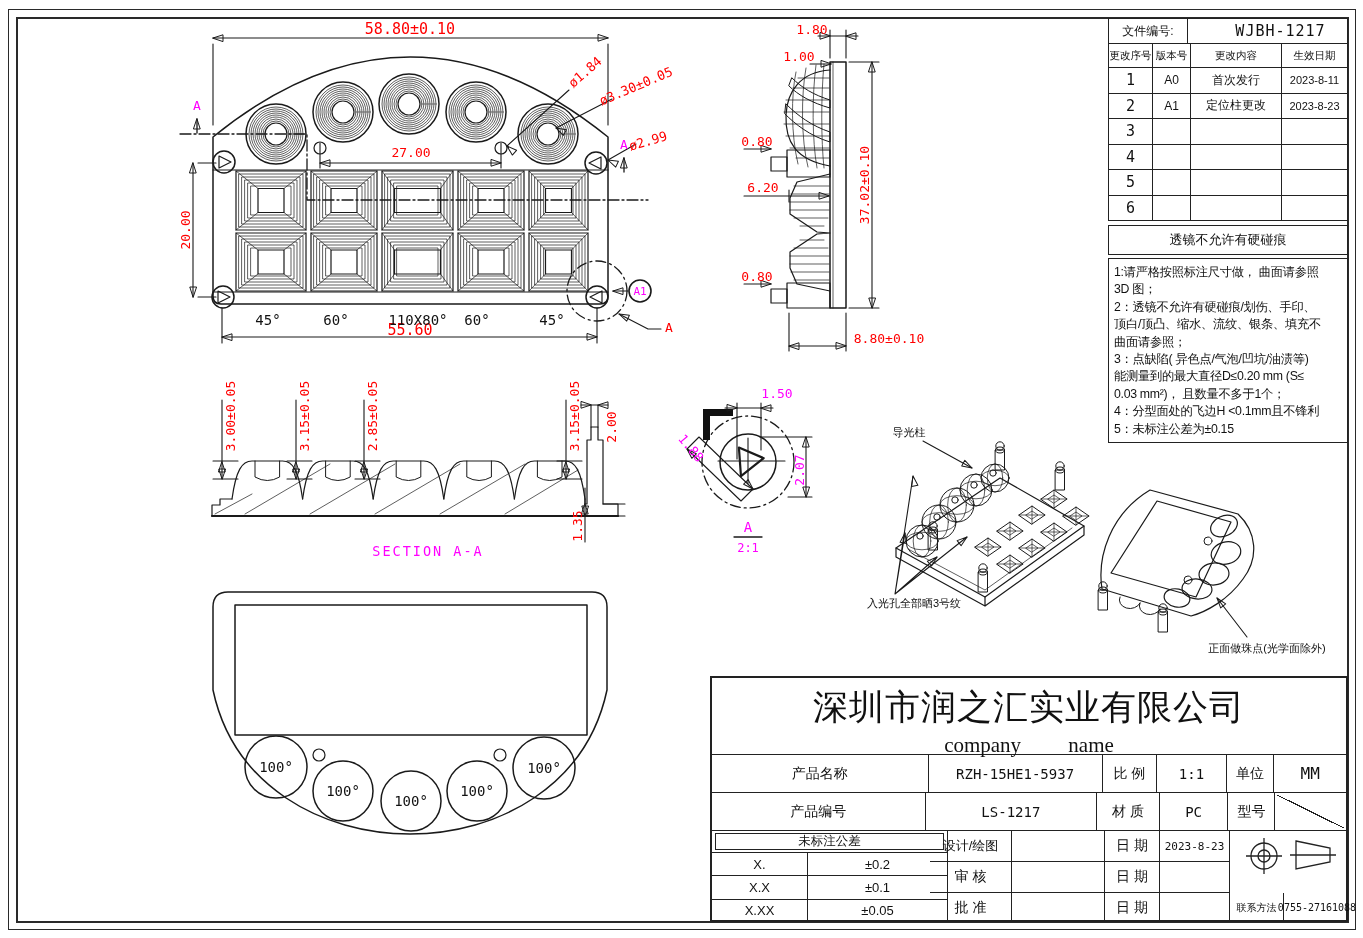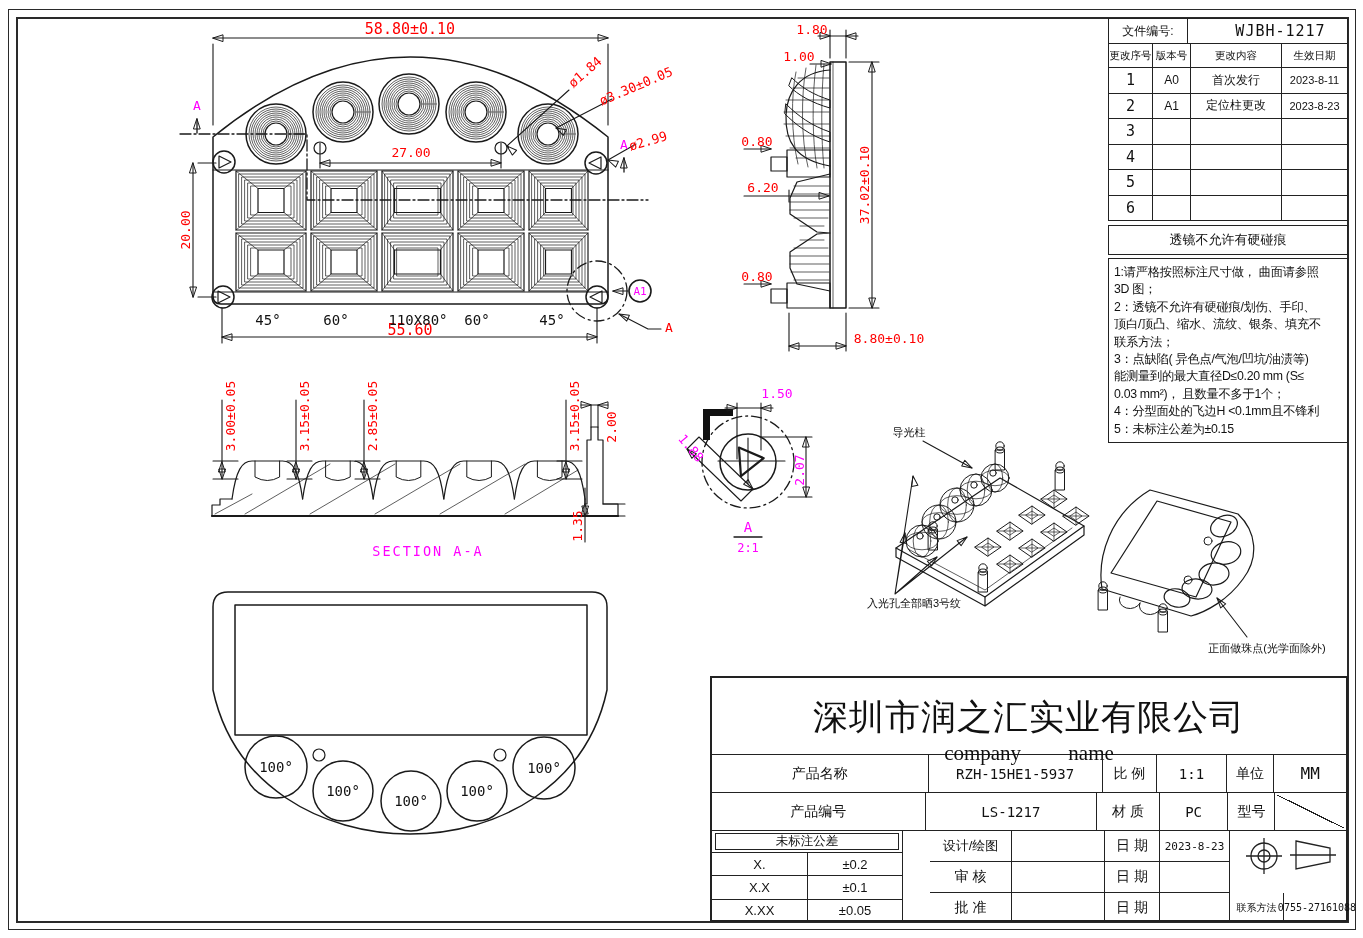--- a/index.html
+++ b/index.html
@@ -38,21 +38,21 @@
   .rgrid>div:nth-last-child(-n+4){border-bottom:none;}
 
   .tech-title{position:absolute;left:1108px;top:225px;width:240px;height:30px;border:1.6px solid #222;box-sizing:border-box;display:flex;align-items:center;justify-content:center;font-size:13px;background:#fff;}
   .tech-body{position:absolute;left:1108px;top:258px;width:240px;height:185px;border:1.6px solid #222;box-sizing:border-box;padding:5px 3px 0 5px;background:#fff;}
   .tech-body div{font-size:12.3px;line-height:17.4px;white-space:nowrap;letter-spacing:-.3px;}
 
   
   .tb{position:absolute;left:710px;top:676px;width:638px;height:246px;box-sizing:border-box;border:2px solid #222;background:#fff;}
   .tb *{box-sizing:border-box;}
   .tb-co{position:absolute;left:0;top:0;width:100%;height:77px;border-bottom:1.8px solid #222;text-align:center;}
-  .tb-co .cn{font-family:Liberation Serif, serif;font-size:35px;letter-spacing:1px;line-height:44px;margin-top:18px;}
+  .tb-co .cn{font-family:Liberation Mono, monospace;font-size:35px;letter-spacing:1px;line-height:44px;margin-top:10px;}
   .tb-co .en{font-family:"Liberation Serif",serif;font-size:21px;word-spacing:42px;line-height:26px;}
   .cellrow{position:absolute;left:0;width:100%;display:flex;}
   .cell{border-right:1.4px solid #222;border-bottom:1.4px solid #222;display:flex;align-items:center;justify-content:center;font-size:14px;white-space:nowrap;}
   .cell.last{border-right:none;}
   .mono{font-family:"DejaVu Sans Mono",monospace;}
   .tolhead{border:1.3px solid #222;margin:2px 3px;height:17px;display:flex;align-items:center;justify-content:center;font-size:12.5px;}
   .tolrow{display:flex;border-top:1.2px solid #222;}
   .tolrow div{height:22.4px;display:flex;align-items:center;justify-content:center;font-size:13px;}
   .tolrow .tl{width:96px;border-right:1.2px solid #222;}
   .tolrow .tv{flex:1;}
@@ -552,21 +552,21 @@
       <div></div>
     </div>
   </div>
 
   <div class="tech-title">透镜不允许有硬碰痕</div>
   <div class="tech-body">
     <div>1:请严格按照标注尺寸做， 曲面请参照</div>
     <div>3D 图；</div>
     <div>2：透镜不允许有硬碰痕/划伤、手印、</div>
     <div>顶白/顶凸、缩水、流纹、银条、填充不</div>
-    <div>联系方法；</div>
+    <div>曲面请参照；</div>
     <div>3：点缺陷( 异色点/气泡/凹坑/油渍等)</div>
     <div>能测量到的最大直径D≤0.20 mm (S≤</div>
     <div>0.03 mm²)，  且数量不多于1个；</div>
     <div>4：分型面处的飞边H &lt;0.1mm且不锋利</div>
     <div>5：未标注公差为±0.15</div>
   </div>
 
   <div class="tb">
     <div class="tb-co">
       <div class="cn">深圳市润之汇实业有限公司</div>
@@ -584,21 +584,21 @@
       <div class="cell" style="width:218px">产品编号</div>
       <div class="cell mono" style="width:175px">LS-1217</div>
       <div class="cell" style="width:64px">材 质</div>
       <div class="cell mono" style="width:70px">PC</div>
       <div class="cell" style="width:48px">型号</div>
       <div class="cell last diagcell" style="width:72px">
           <div class="diag"></div>
         </div>
     </div>
 
-    <div style="position:absolute;left:0;top:153px;width:191px;height:91px;border-right:1.4px solid #222">
+    <div style="position:absolute;left:0;top:153px;width:236px;height:91px;border-right:1.4px solid #222">
       <div class="tolhead">未标注公差</div>
       <div class="tolrow">
         <div class="tl">X.</div>
         <div class="tv">±0.2</div>
       </div>
       <div class="tolrow">
         <div class="tl">X.X</div>
         <div class="tv">±0.1</div>
       </div>
       <div class="tolrow">

